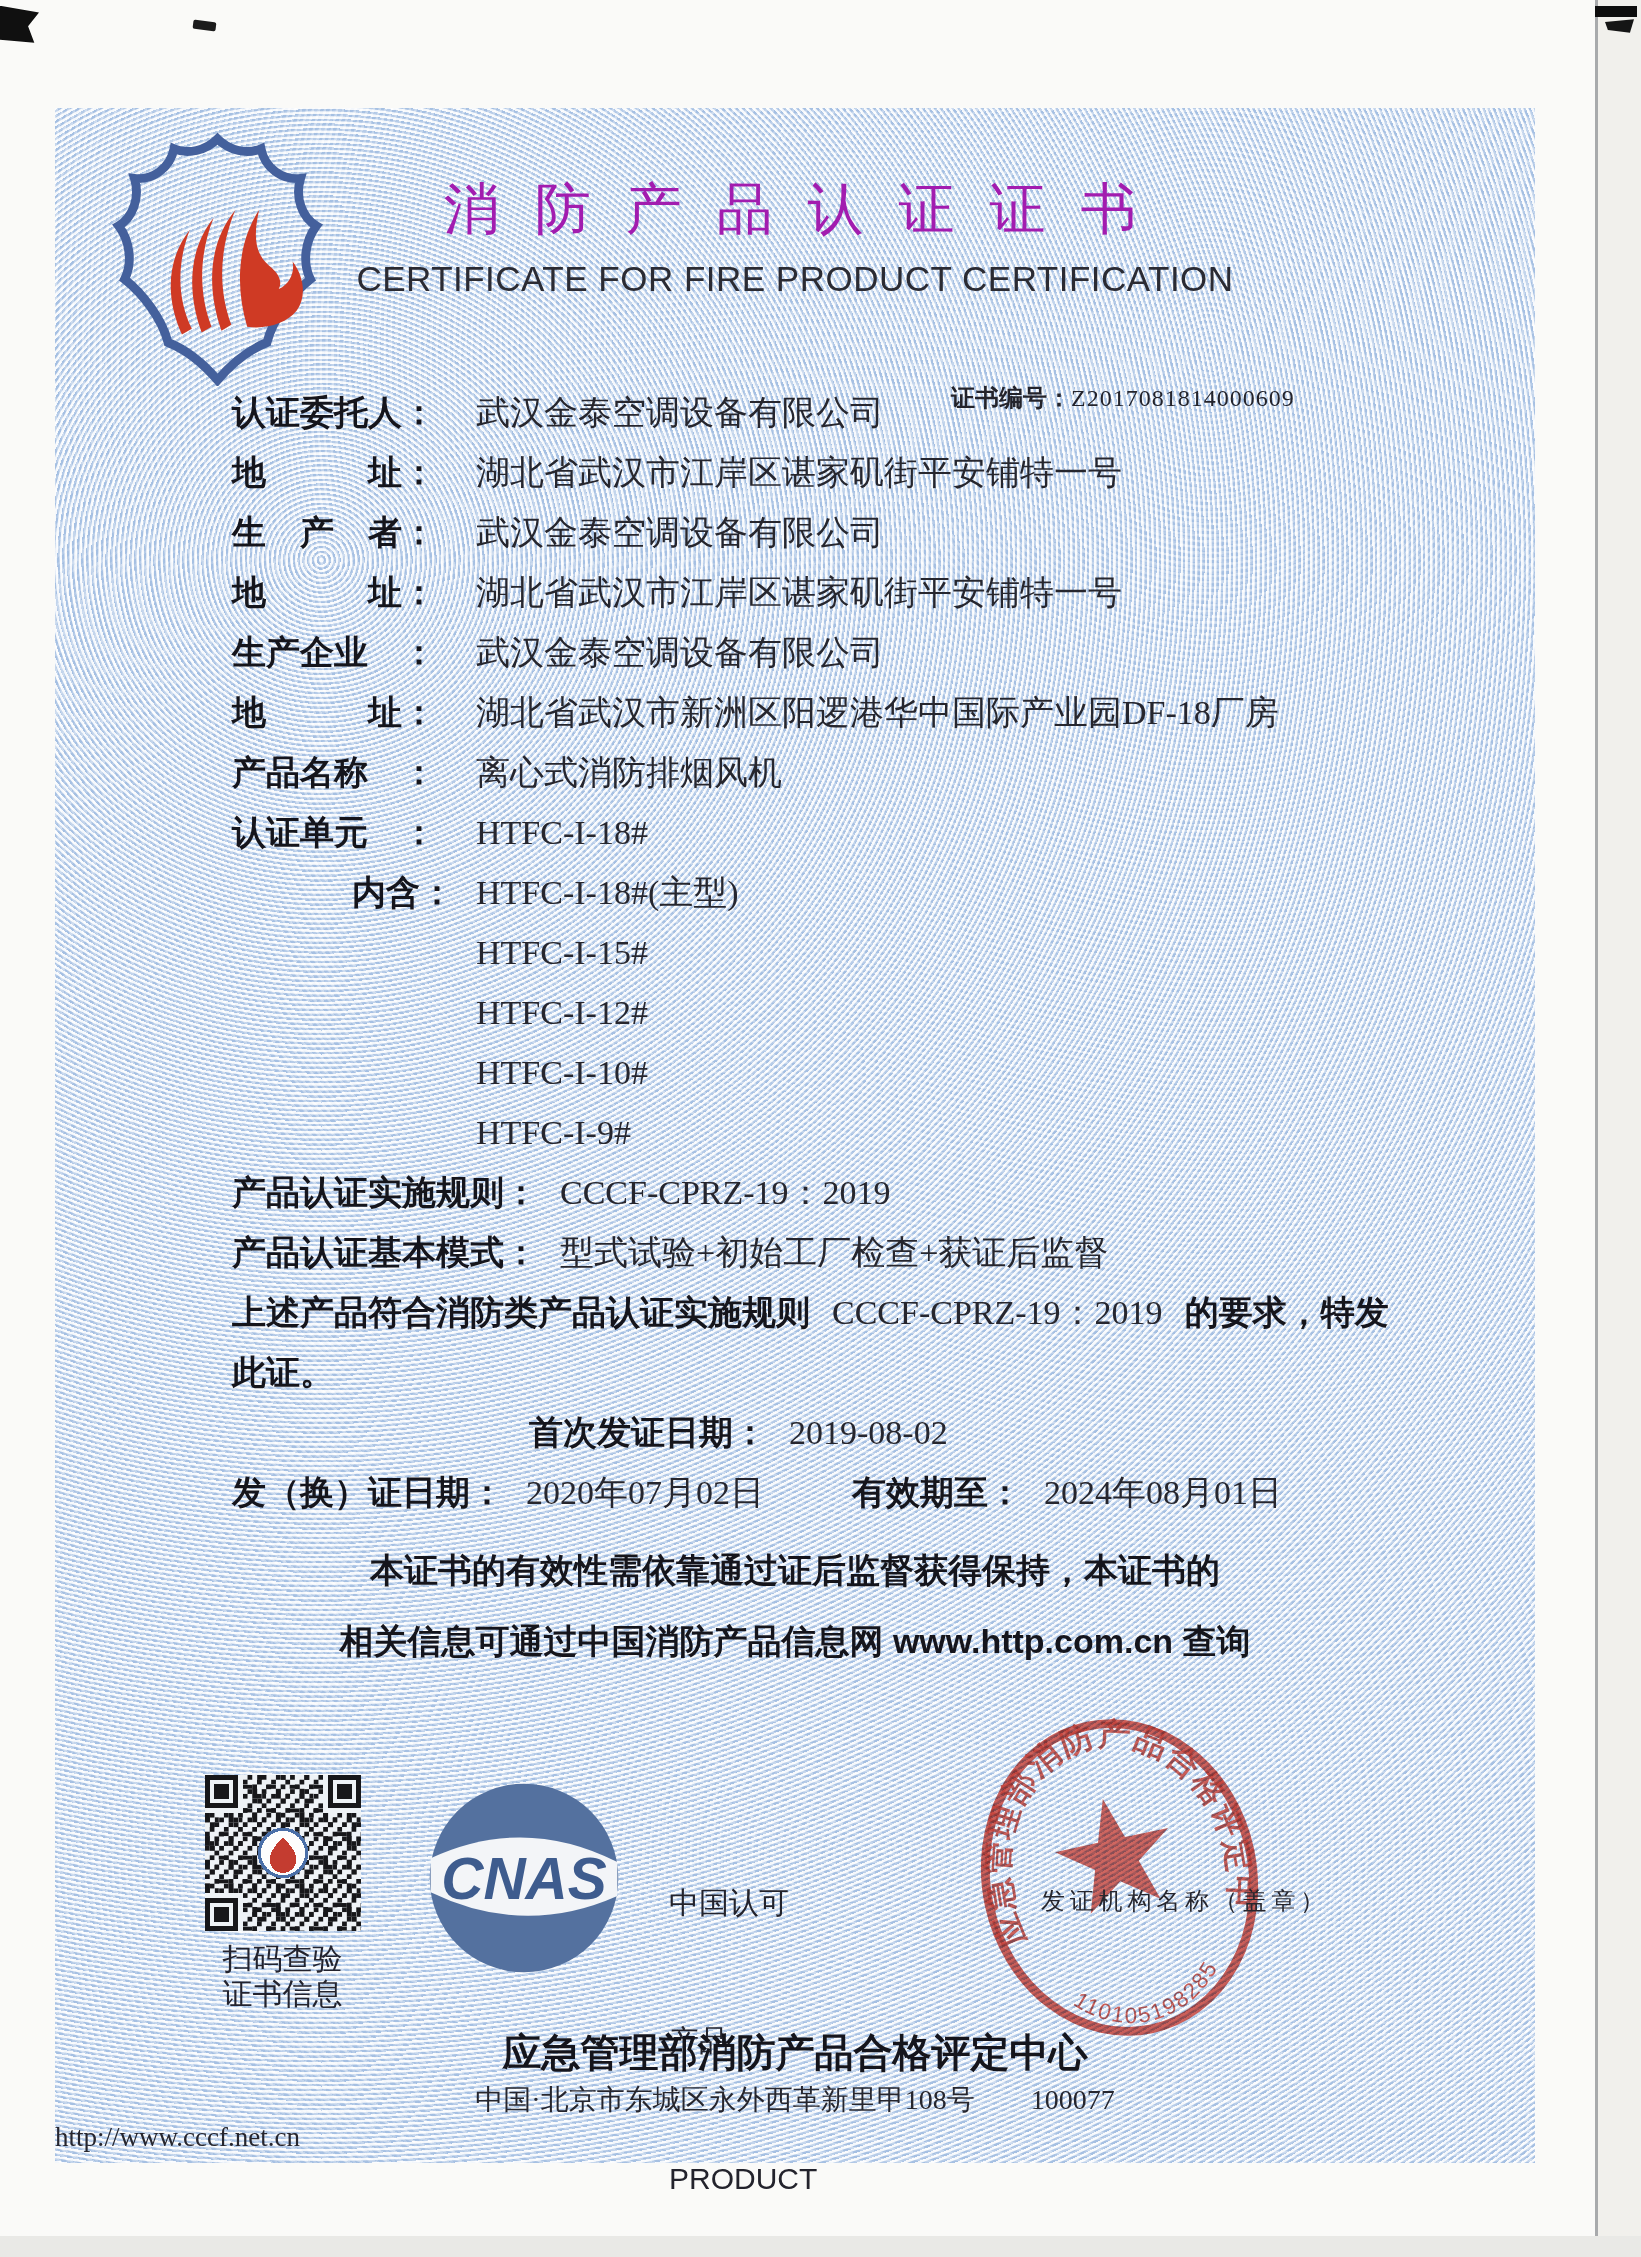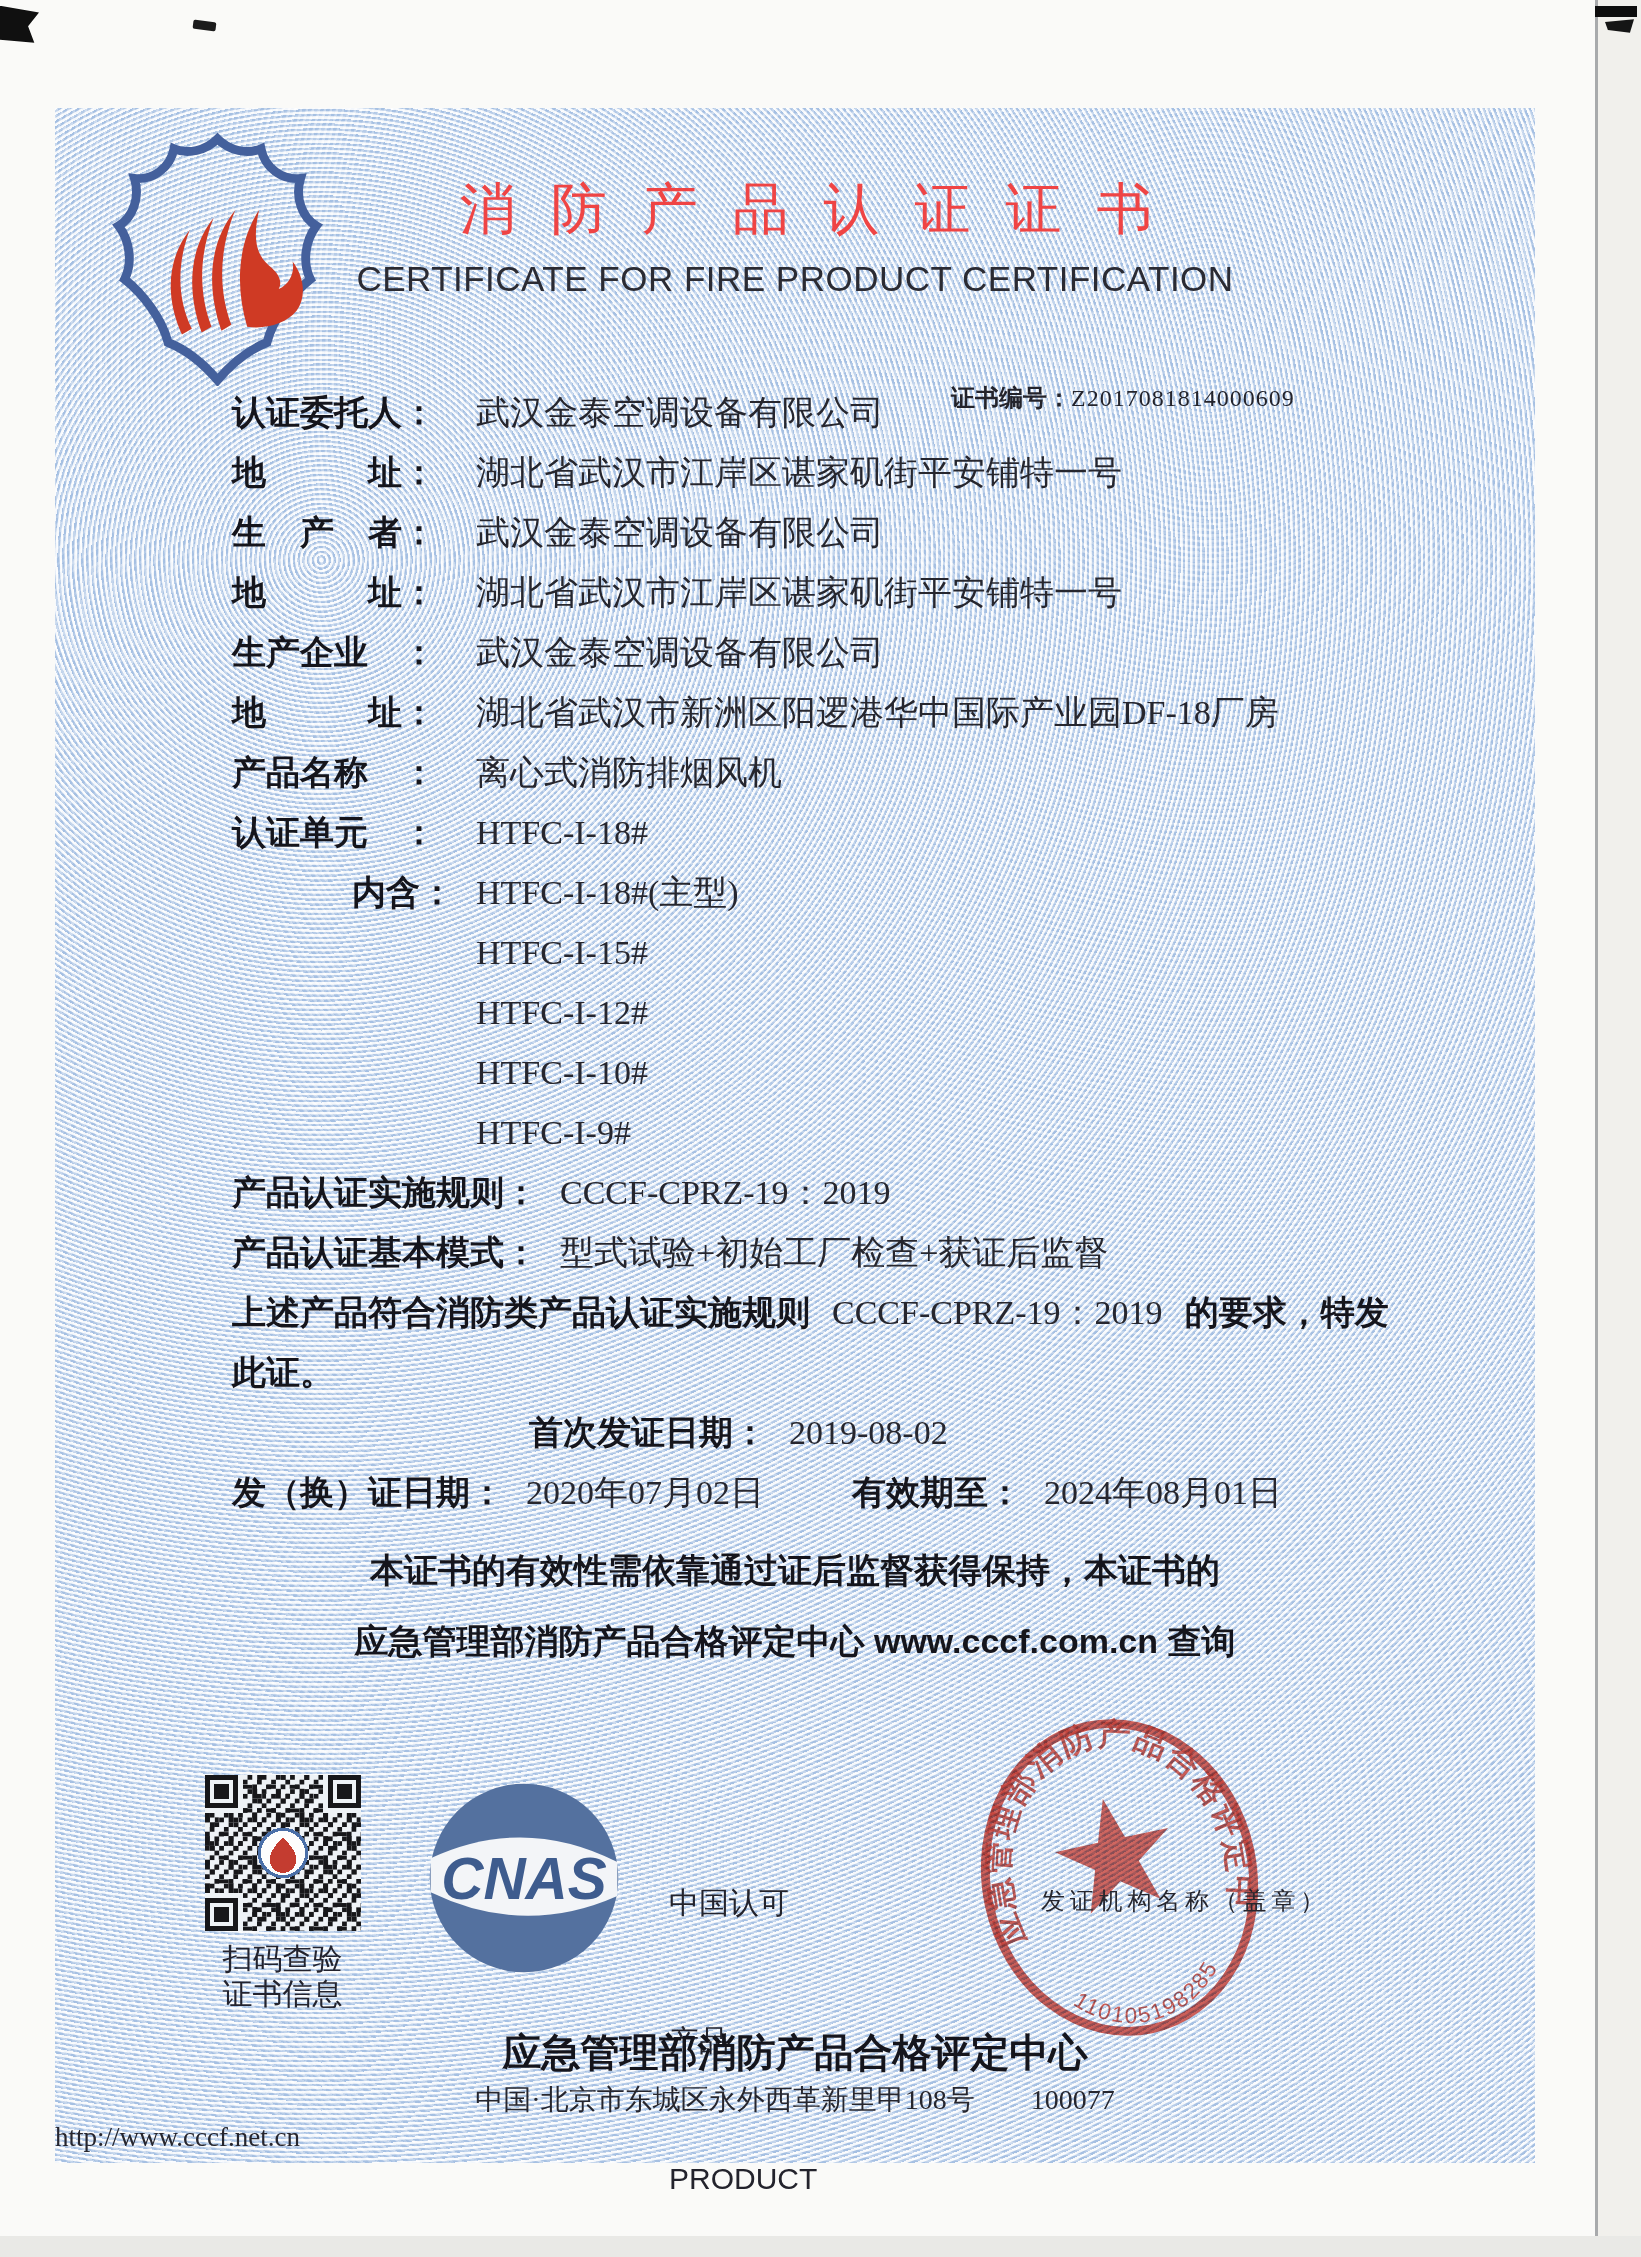--- a/index.html
+++ b/index.html
@@ -17,21 +17,21 @@
   .bottom-strip{position:absolute;left:0;top:2236px;width:1641px;height:21px;background:#e9e9e6;}
 
   
   .panel{position:absolute;left:55px;top:108px;width:1480px;height:2055px;background-color:#dbe6f4;
     background-image:
       repeating-radial-gradient(circle at 18% 22%, rgba(255,255,255,.85) 0 1.9px, rgba(142,175,219,.38) 2.9px 4.8px),
       repeating-radial-gradient(circle at 78% 12%, rgba(255,255,255,.55) 0 1.9px, rgba(142,175,219,.30) 2.9px 5.8px),
       repeating-radial-gradient(circle at 55% 85%, rgba(255,255,255,.45) 0 1.9px, rgba(132,168,214,.26) 2.9px 6.8px);
   }
 
-  .title{position:absolute;left:71px;top:172px;width:1480px;text-align:center;font-size:56px;letter-spacing:9.7px;color:#ef4444;font-weight:500;}
+  .title{position:absolute;left:55px;top:172px;width:1480px;text-align:center;font-size:56px;letter-spacing:9.7px;color:#a21caf;font-weight:500;}
   .subtitle{position:absolute;left:55px;top:259px;width:1480px;text-align:center;font-size:35px;color:#2b2b33;letter-spacing:0.5px;}
   .certno{position:absolute;left:951px;top:338px;font-size:24px;color:#23232b;margin-top:44px;}
   .certno .lbl{font-weight:600;}
   .certno .val{font-family:"Liberation Serif",serif;letter-spacing:1px;}
 
   .content{position:absolute;left:55px;top:383px;width:1480px;}
   .row{height:60px;display:flex;align-items:center;padding-left:177px;font-size:34px;color:#1d1d25;gap:22px;}
   .flabel{width:222px;font-weight:700;white-space:pre;flex:0 0 auto;color:#15151c;}
   .flabel.right{text-align:right;}
   .fvalue{font-family:"Liberation Serif",serif;color:#26262e;white-space:pre;}
@@ -160,21 +160,21 @@
     </div>
     <div class="row">
       <span class="blabel">发（换）证日期：</span>
         <span class="fvalue">2020年07月02日</span>
         <span class="gap40"></span>
         <span class="blabel">有效期至：</span>
         <span class="fvalue">2024年08月01日</span>
     </div>
 
     <div class="notice sp">本证书的有效性需依靠通过证后监督获得保持，本证书的</div>
-    <div class="notice">应急管理部消防产品合格评定中心 www.cccf.com.cn 查询</div>
+    <div class="notice">相关信息可通过中国消防产品信息网 www.http.com.cn 查询</div>
   </div>
 
   <svg class="qr" viewBox="0 0 33 33" shape-rendering="crispEdges">
     <defs>
       <pattern id="qp1" width="3" height="3" patternUnits="userSpaceOnUse">
         <rect width="1" height="1" fill="#17171a"></rect>
           <rect x="2" y="1" width="1" height="1" fill="#17171a"></rect>
           <rect x="1" y="2" width="1" height="1" fill="#17171a"></rect>
       </pattern>
       <pattern id="qp2" width="5" height="5" patternUnits="userSpaceOnUse">

